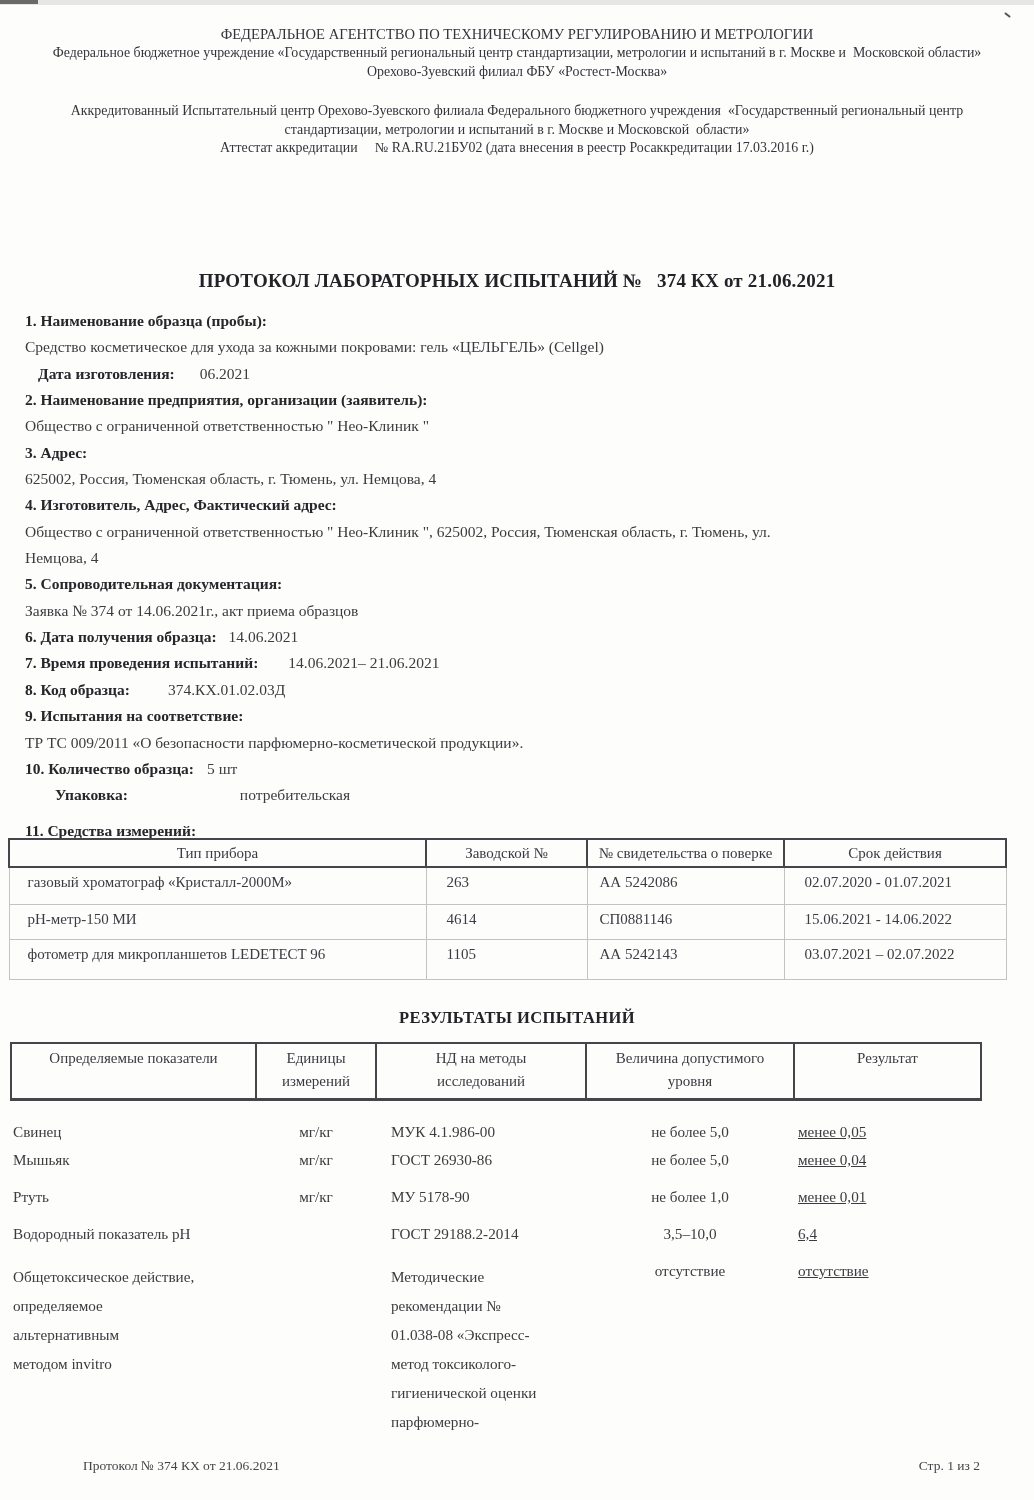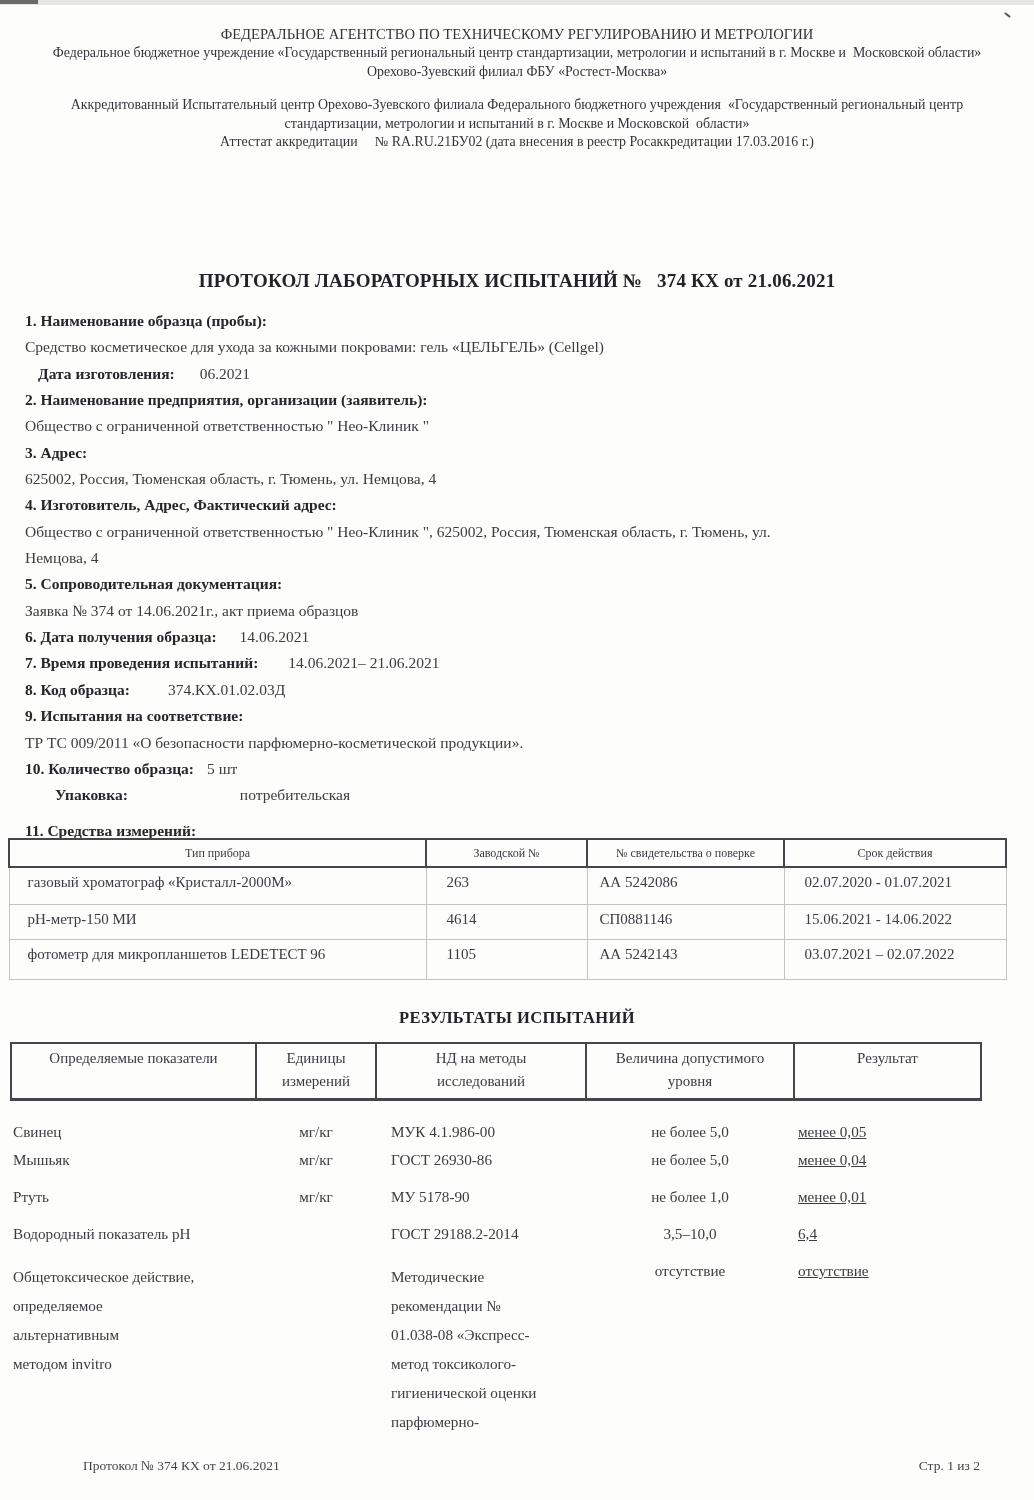--- a/index.html
+++ b/index.html
@@ -11,43 +11,43 @@
     position:relative;
     overflow:hidden;
   }
   .scan-edge { position:absolute; top:0; left:0; width:1034px; height:5px; background:#e6e6e4; }
   .scan-sliver { position:absolute; top:0; left:0; width:38px; height:4px; background:#6a6a68; }
   .corner-mark { position:absolute; top:14px; left:1004px; width:7px; height:2px; background:#55555a; transform:rotate(38deg); border-radius:1px; }
 
   .org-header { position:absolute; top:24px; left:0; width:1034px; text-align:center; color:#34343c; }
   .org-header .l1 { font-size:14.6px; line-height:20px; white-space:pre-wrap; }
   .org-header .l  { font-size:13.9px; line-height:18.5px; white-space:pre-wrap; }
-  .org-header .acc { margin-top:15px; max-width:990px; margin-left:auto; margin-right:auto; }
+  .org-header .acc { margin-top:21px; max-width:990px; margin-left:auto; margin-right:auto; }
 
   .doc-title { position:absolute; top:270px; left:0; width:1034px; text-align:center;
     font-weight:bold; font-size:19px; color:#222228; white-space:pre; letter-spacing:.2px; }
 
   .sections { position:absolute; top:308px; left:25px; width:965px; font-size:15.5px; }
   .sections p { margin:0; line-height:26.35px; }
   .sections b { color:#26262b; }
   .pre { white-space:pre-line; }
   .ind  { padding-left:13px; }
   .ind2 { padding-left:30px; }
   .v-date { margin-left:25px; }
-  .v-s6 { margin-left:23px; }
+  .v-s6 { margin-left:12px; }
   .v-s7 { margin-left:30px; }
   .v-s8 { margin-left:38px; }
   .v-s10 { margin-left:13px; }
   .v-pack { margin-left:112px; }
   .gap-top { margin-top:9px !important; }
 
   table { border-collapse:collapse; table-layout:fixed; }
   .instruments { position:absolute; top:838px; left:8px; width:997px; font-size:15px; }
   .instruments thead td {
-    border:2px solid #45454c; font-size:12px; text-align:center;
+    border:2px solid #45454c; font-size:15px; text-align:center;
     height:24px; padding:1px 2px; color:#3a3a42;
   }
   .instruments tbody td {
     border:1px solid #c3c3c0; vertical-align:top; padding:6px 4px 0 20px; color:#3b3b44;
   }
   .instruments tbody td.ic1 { padding-left:18px; }
   .instruments tbody td.ic3 { padding-left:12px; }
   .instruments tbody tr.ir1 { height:37px; }
   .instruments tbody tr.ir2 { height:35px; }
   .instruments tbody tr.ir3 { height:40px; }

